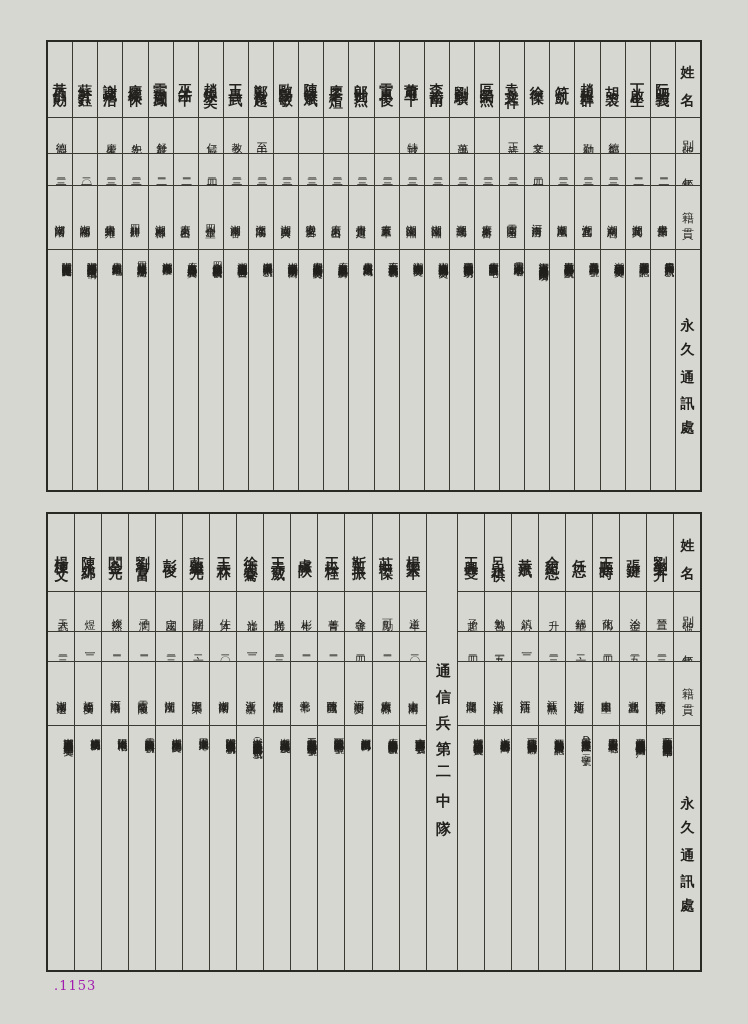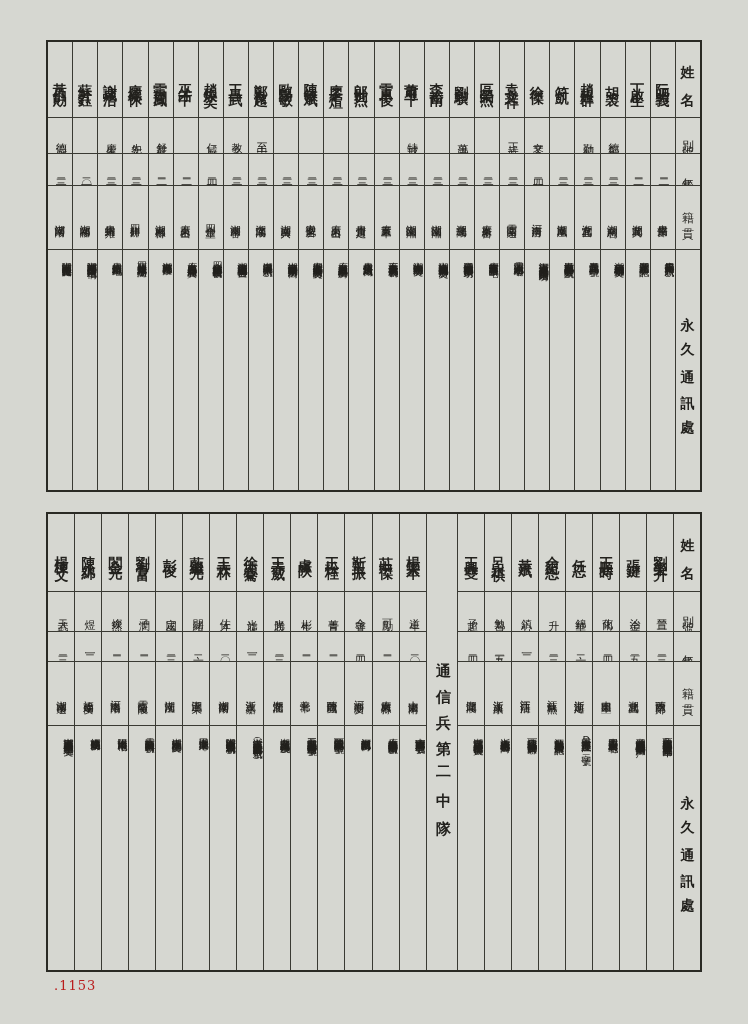--- a/index.html
+++ b/index.html
@@ -58,21 +58,21 @@
   .hdr .native{font-size:12px;letter-spacing:16px;}
   .hdr .addr{font-size:14px;font-weight:700;letter-spacing:26px;text-align:center;padding:0;line-height:24px;}
   .unit-cell{
     height:100%;
     writing-mode:vertical-rl;text-orientation:upright;
     font-size:15px;font-weight:700;letter-spacing:26px;
     text-align:center;line-height:26px;
   }
   .pageno{
     position:absolute;left:54px;top:978px;
-    font-size:13px;color:#b91c1c;
+    font-size:13px;color:#a21caf;
     font-family:"DejaVu Serif","Liberation Serif",serif;
     letter-spacing:1px;
   }
 </style>
 </head>
 <body>
 
 <div class="page">
   <div class="table t1" id="table1">
       <div class="col hdr">

